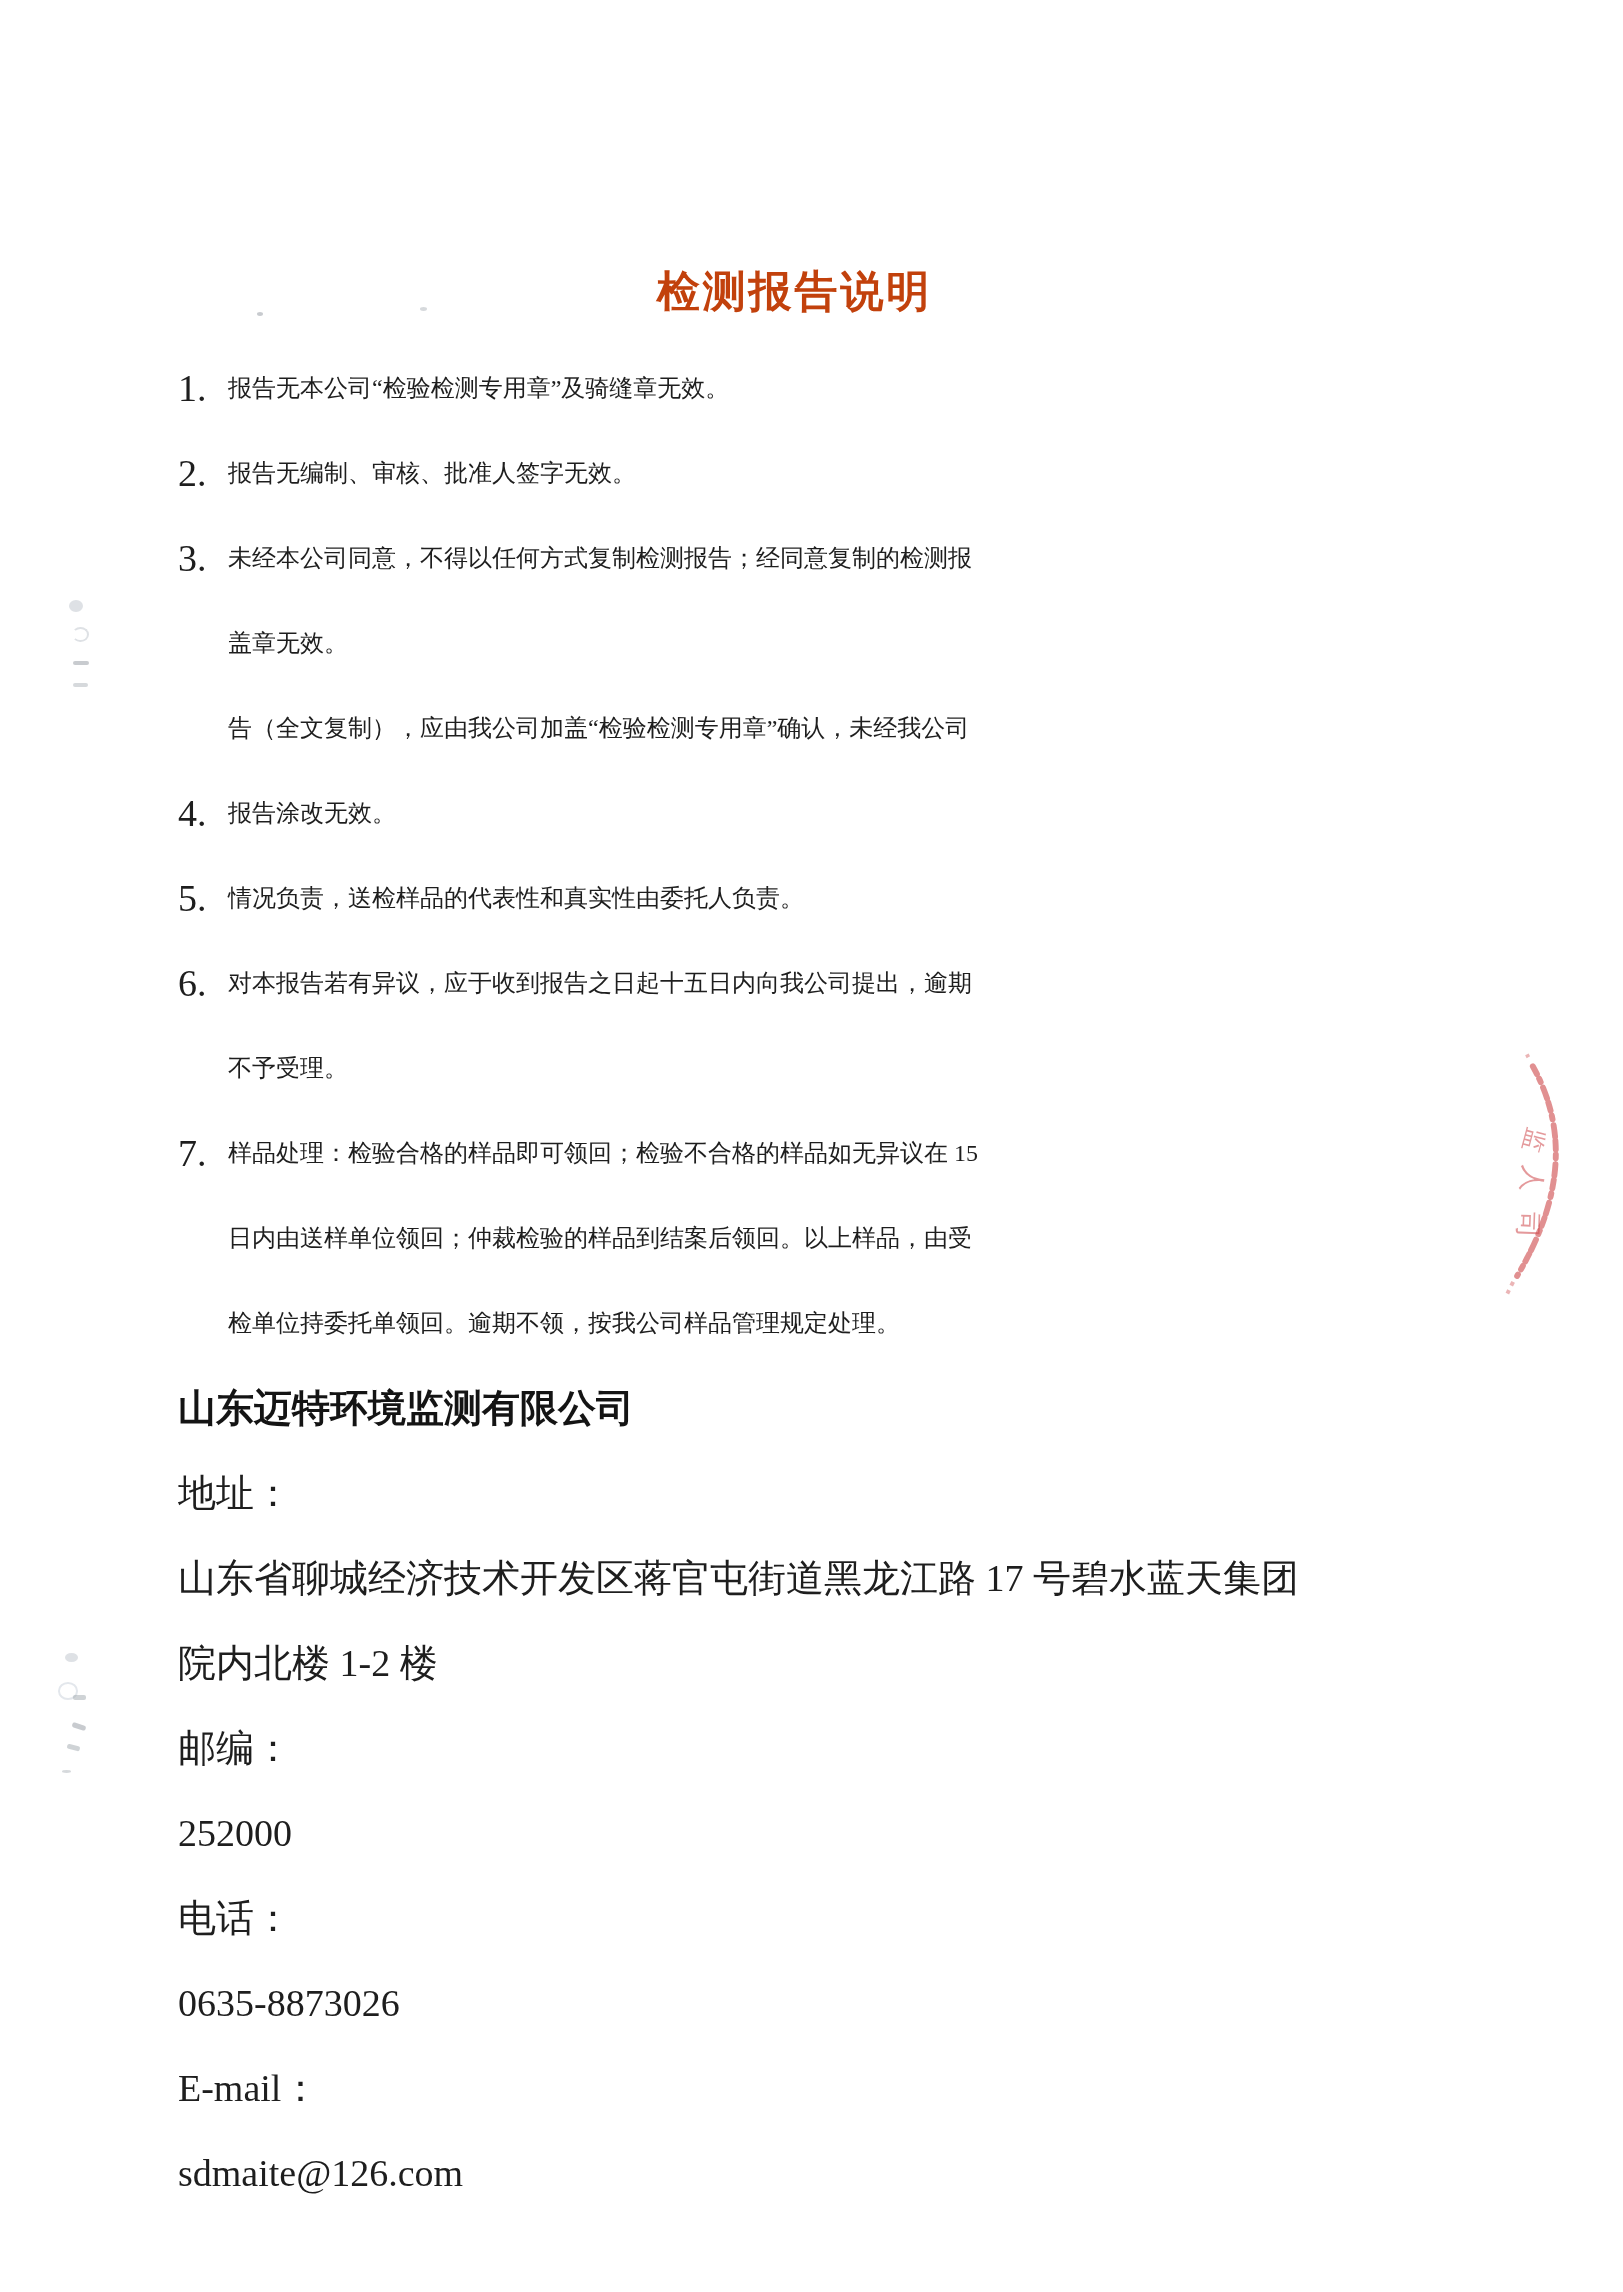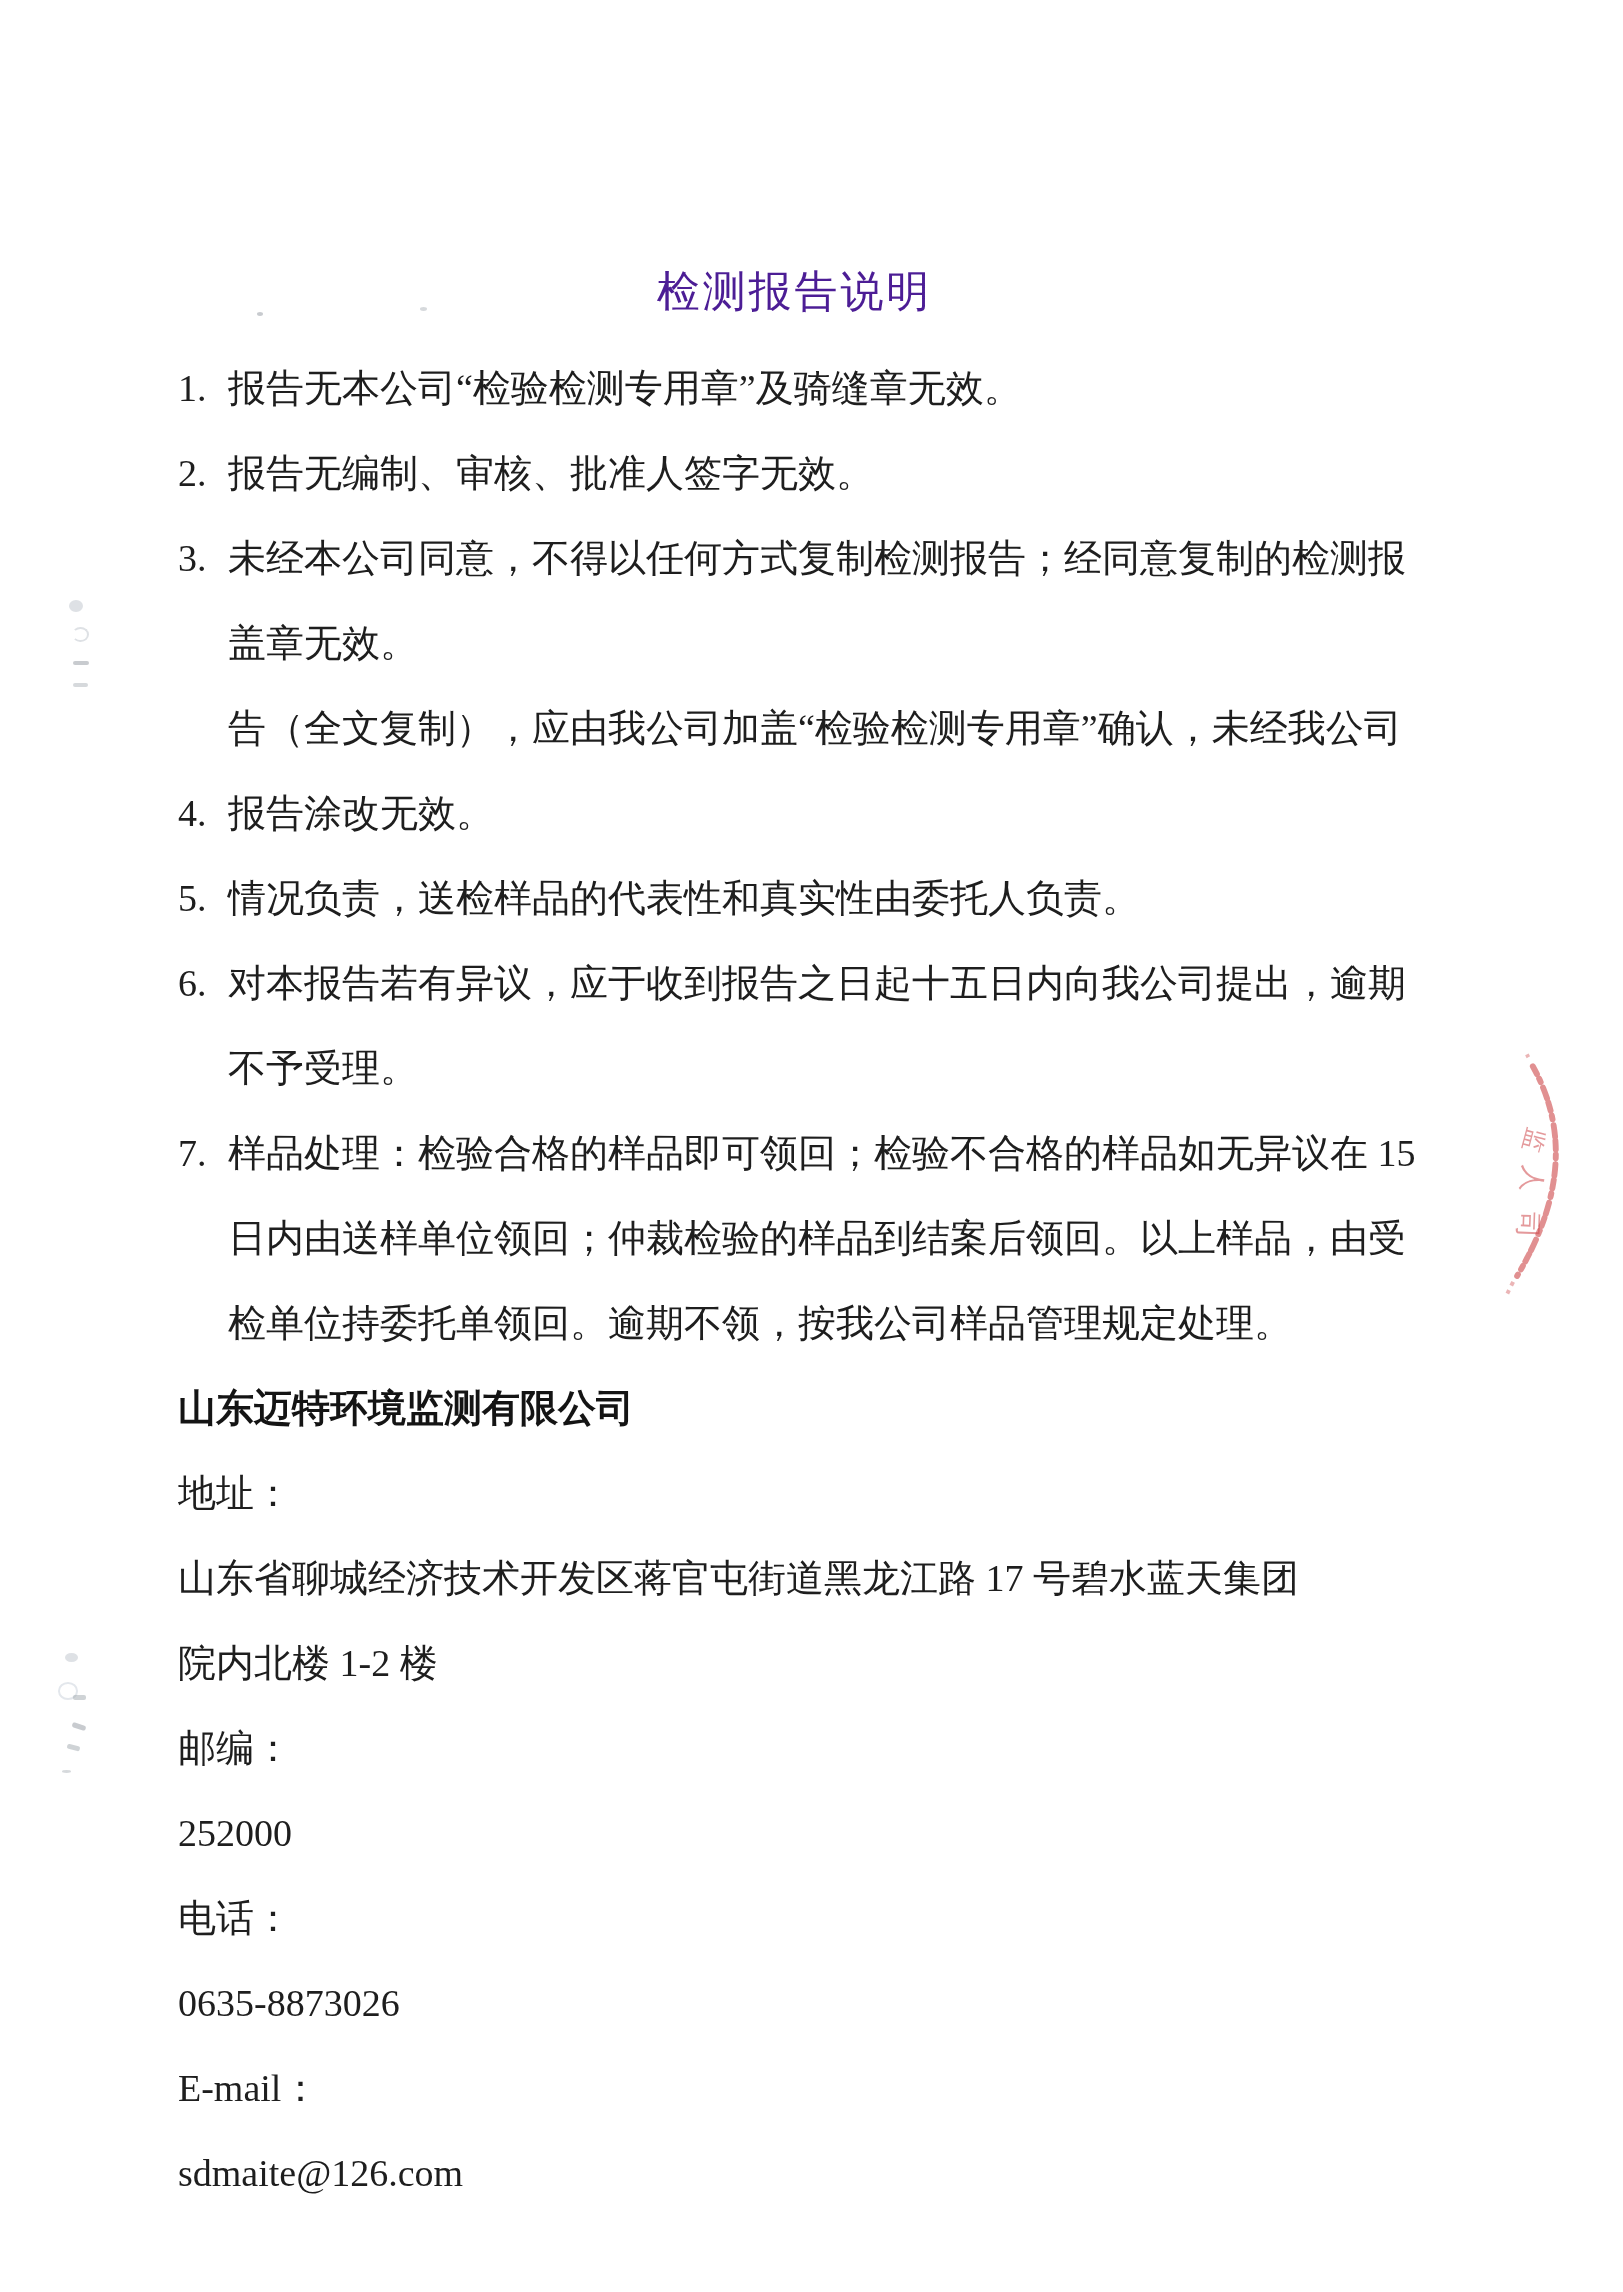--- a/index.html
+++ b/index.html
@@ -22,43 +22,43 @@
   }
   .content {
     position: absolute;
     left: 178px;
     top: 249px;
     width: 1233px;
   }
   .doc-title {
     text-align: center;
     font-size: 43px;
-    font-weight: normal;
+    font-weight: bold;
     line-height: 85px;
     height: 85px;
     letter-spacing: 2.9px;
     margin-bottom: 11.8px;
-    color: #4c1d95;
+    color: #c2410c;
   }
   .list-item {
     display: flex;
     align-items: flex-start;
   }
   .num {
     flex: none;
     width: 50px;
     line-height: 85px;
     font-size: 38px;
   }
   .item-lines {
     flex: 1;
     min-width: 0;
   }
   .line {
-    font-size: 38px;
+    font-size: 24px;
     line-height: 85px;
     height: 85px;
     white-space: nowrap;
   }
   .company-name {
     font-size: 38px;
     font-weight: bold;
     line-height: 85px;
     height: 85px;
     font-family: "Liberation Sans", "DejaVu Sans", sans-serif;

